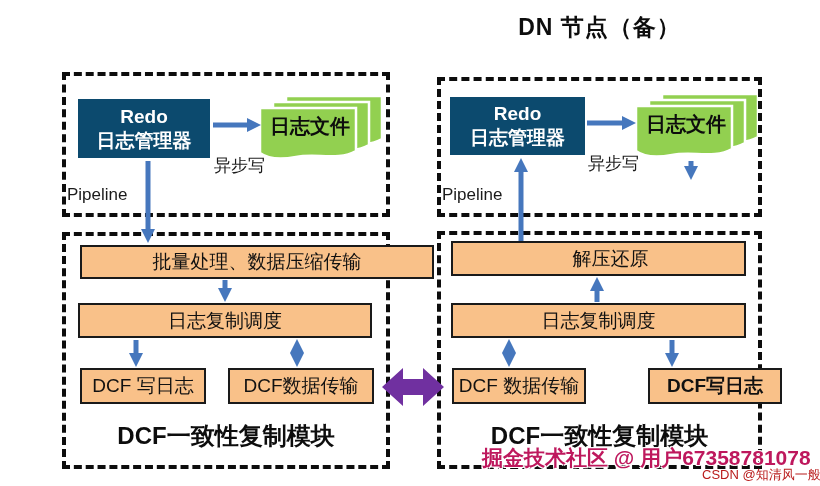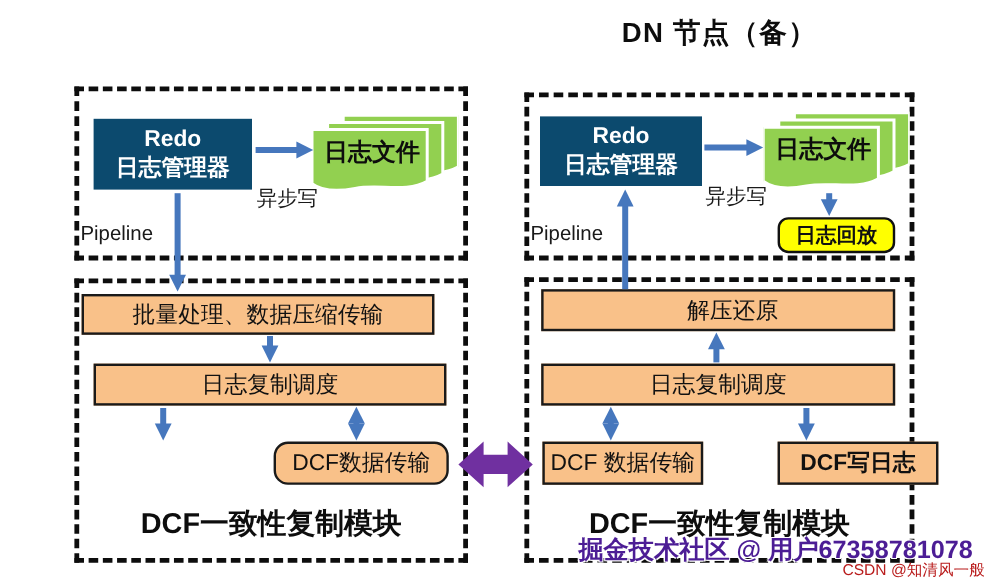--- a/index.html
+++ b/index.html
@@ -10,21 +10,21 @@
   .dashed-box{border:4px dashed #0d0d0d;background:transparent;}
   .redo-box{background:#0c4a6e;color:#ffffff;font-weight:bold;font-size:19px;line-height:1.25;
             display:flex;flex-direction:column;align-items:center;justify-content:center;text-align:center;}
   .orange-box{background:#F9C189;border:2px solid #1a1a1a;color:#111;font-size:19px;
               display:flex;align-items:center;justify-content:center;text-align:center;}
   .yellow-box{background:#FFFF00;border:2px solid #111;border-radius:9px;font-size:17px;font-weight:bold;color:#111;
               display:flex;align-items:center;justify-content:center;}
   .small-label{font-size:17px;color:#1a1a1a;margin-top:20px;}
   .module-label{font-size:24px;font-weight:bold;color:#0d0d0d;text-align:center;}
   .file-label{font-size:20px;font-weight:bold;color:#0d0d0d;text-align:center;}
-  .wm1{font-size:21px;font-weight:bold;color:#4c1d95;white-space:nowrap;
+  .wm1{font-size:21px;font-weight:bold;color:#be185d;white-space:nowrap;
        text-shadow:1px 1px 0 #fff,-1px -1px 0 #fff,1px -1px 0 #fff,-1px 1px 0 #fff;}
   .wm2{font-size:13px;color:#b91c1c;white-space:nowrap;}
   svg{display:block;}
   .overlay{pointer-events:none;}
 </style>
 </head>
 <body>
 
 <div id="canvas">
 
@@ -46,27 +46,30 @@
       </g>
     </svg>
   </div>
   <div class="abs file-label" style="left:262px;top:113px;width:96px;">日志文件</div>
 
   <div class="abs small-label" style="left:214px;top:134px;">异步写</div>
   <div class="abs small-label" style="left:67px;top:165px;">Pipeline</div>
 
   <div class="abs dashed-box" style="left:62px;top:232px;width:328px;height:237px;"></div>
 
-  <div class="abs orange-box" style="left:68px;top:245px;width:294px;height:34px;">
+  <div class="abs orange-box" style="left:80px;top:245px;width:354px;height:34px;">
     <span>批量处理、数据压缩传输</span>
   </div>
   <div class="abs orange-box" style="left:78px;top:303px;width:294px;height:35px;">
     <span>日志复制调度</span>
   </div>
-  <div class="abs orange-box" style="left:228px;top:368px;width:146px;height:36px;border-radius:12px;">
+  <div class="abs orange-box" style="left:80px;top:368px;width:126px;height:36px;">
+    <span>DCF 写日志</span>
+  </div>
+  <div class="abs orange-box" style="left:228px;top:368px;width:146px;height:36px;">
     <span>DCF数据传输</span>
   </div>
   <div class="abs module-label" style="left:62px;top:420px;width:328px;">DCF一致性复制模块</div>
 
   <div class="abs dashed-box" style="left:437px;top:77px;width:325px;height:140px;"></div>
 
   <div class="abs redo-box" style="left:450px;top:97px;width:135px;height:58px;">
     <span>Redo</span>
     <span>日志管理器</span>
   </div>
@@ -78,23 +81,20 @@
         <path transform="translate(13,6)" d="M0 1 H96 V44 C78 54 56 46 36 50 C20 53 8 52 0 46 Z"></path>
         <path transform="translate(0,12)" d="M0 1 H96 V44 C78 54 56 46 36 50 C20 53 8 52 0 46 Z"></path>
       </g>
     </svg>
   </div>
   <div class="abs file-label" style="left:638px;top:111px;width:96px;">日志文件</div>
 
   <div class="abs small-label" style="left:588px;top:132px;">异步写</div>
   <div class="abs small-label" style="left:442px;top:165px;">Pipeline</div>
 
-  <div class="abs yellow-box" style="left:648px;top:181px;width:98px;height:30px;">
-    <span>日志回放</span>
-  </div>
 
   <div class="abs dashed-box" style="left:437px;top:231px;width:325px;height:238px;"></div>
 
   <div class="abs orange-box" style="left:451px;top:241px;width:295px;height:35px;padding-left:24px;">
     <span>解压还原</span>
   </div>
   <div class="abs orange-box" style="left:451px;top:303px;width:295px;height:35px;">
     <span>日志复制调度</span>
   </div>
   <div class="abs orange-box" style="left:452px;top:368px;width:134px;height:36px;">

